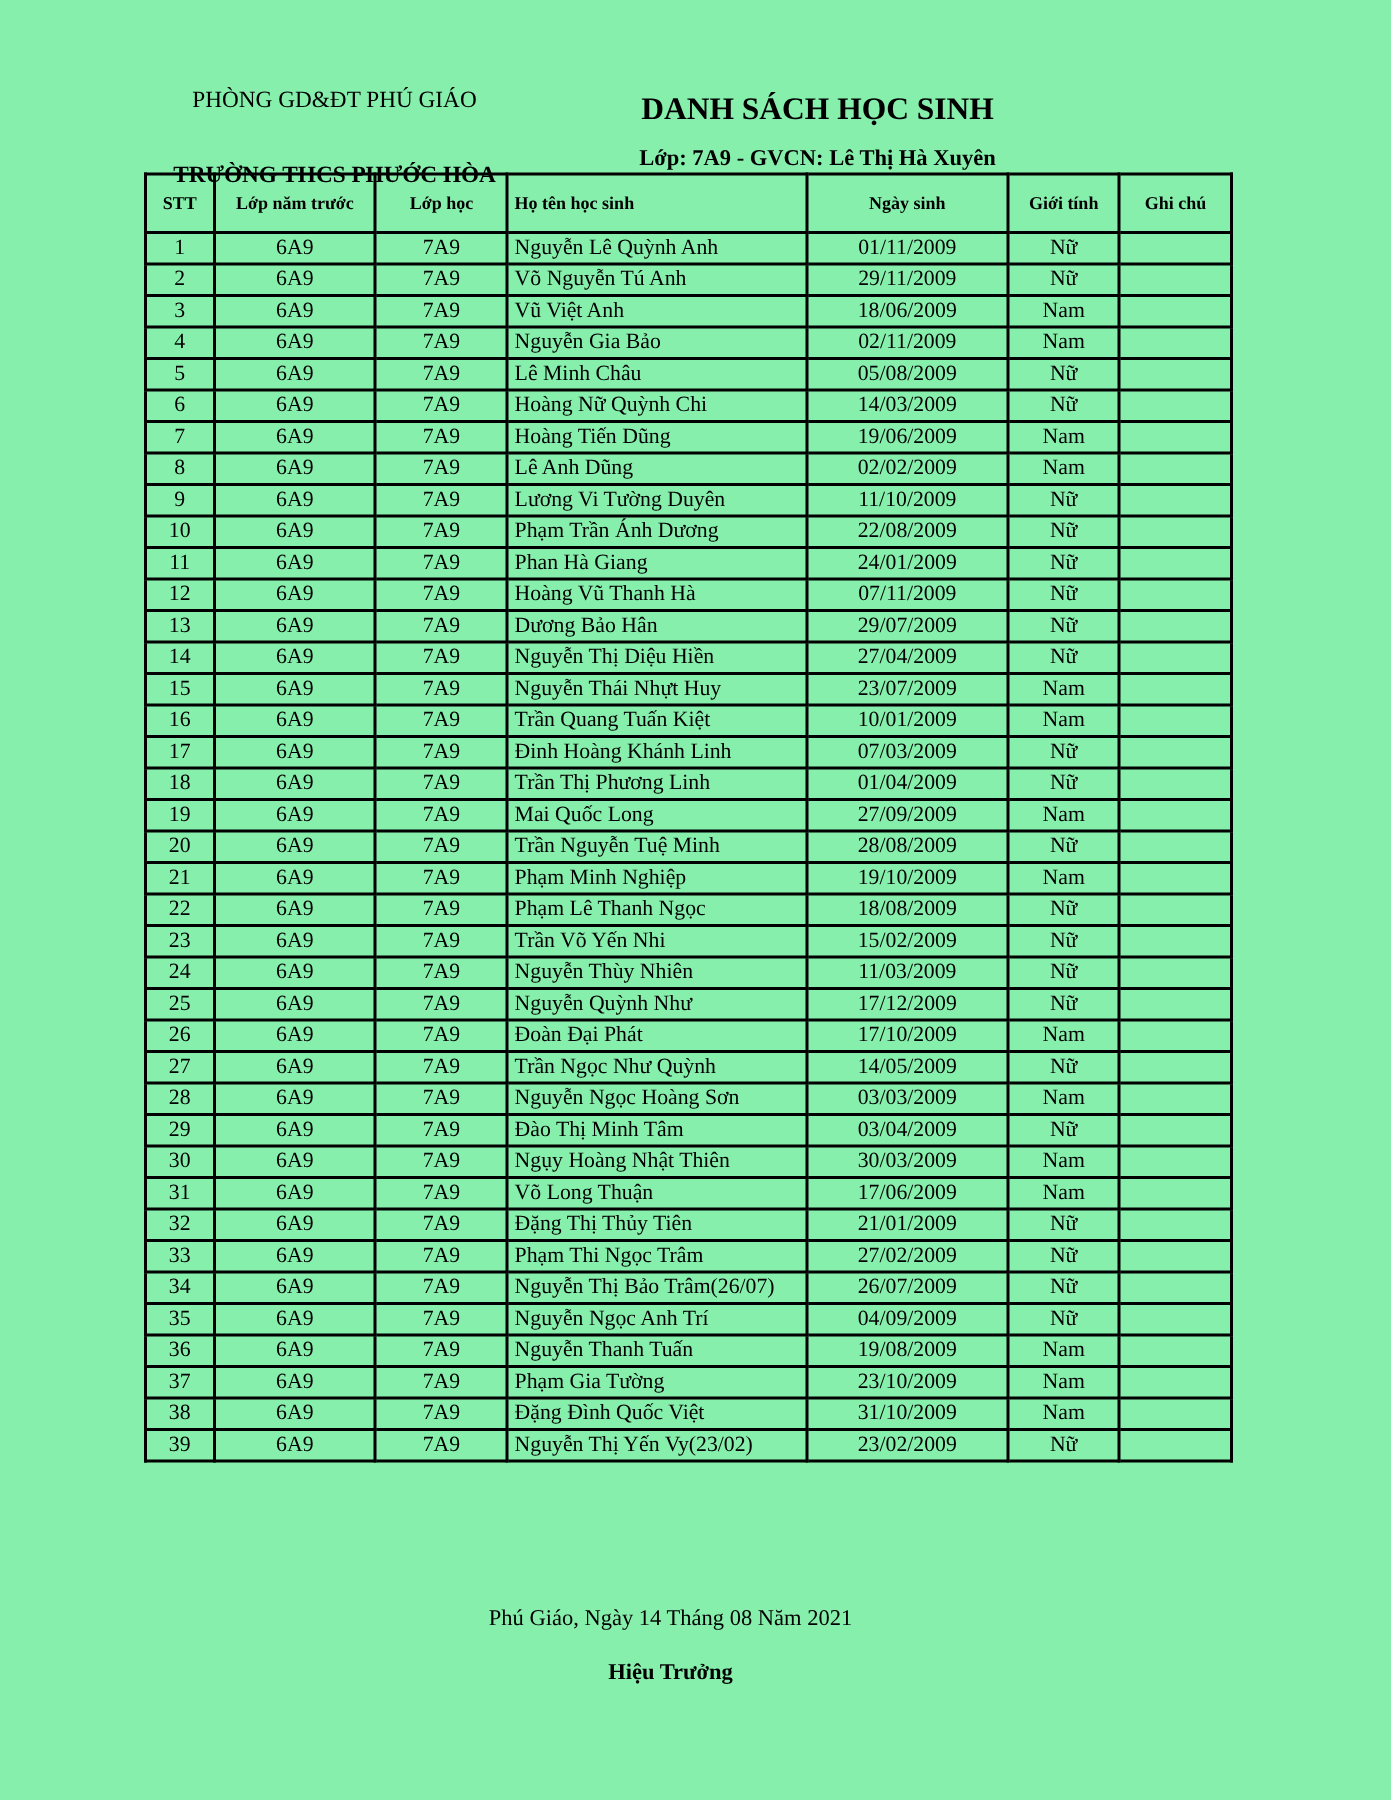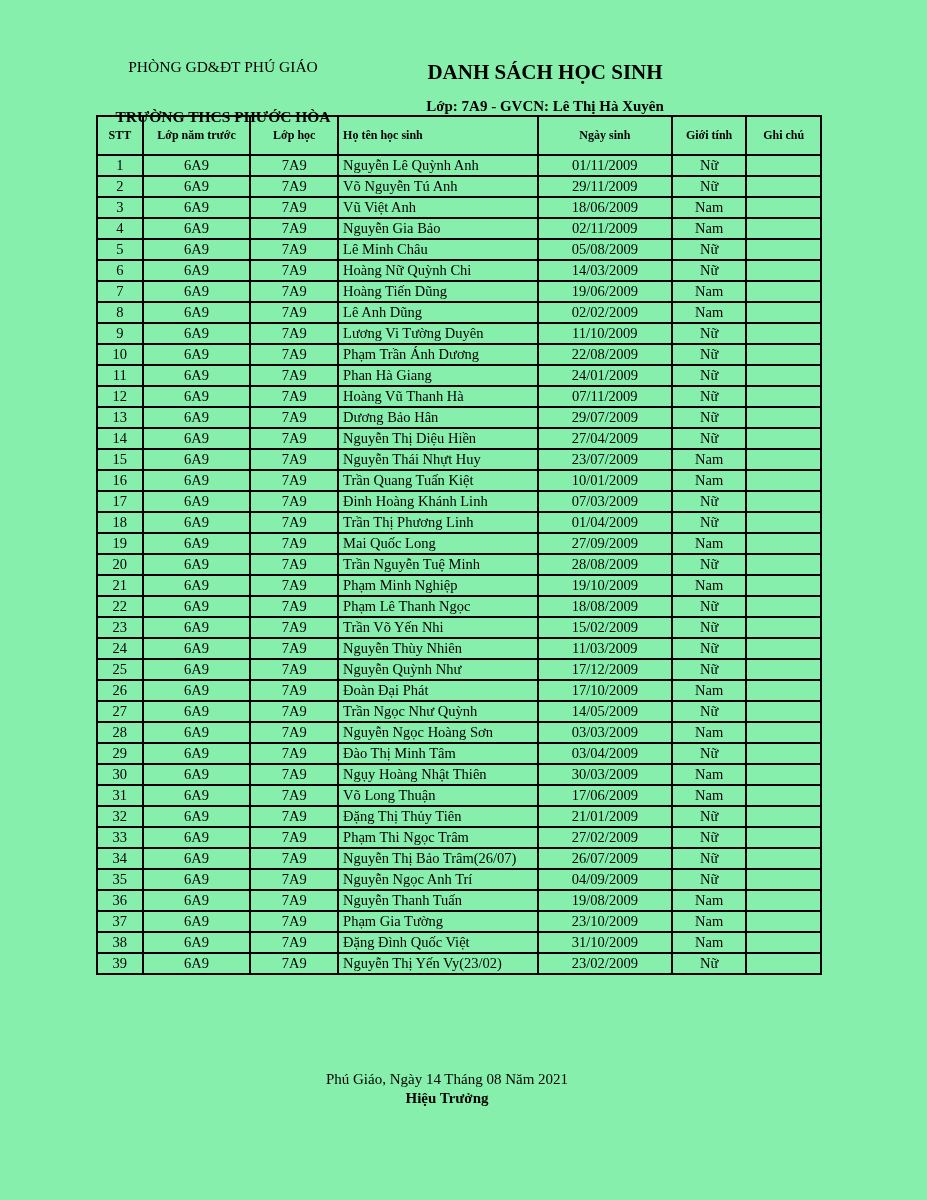--- a/index.html
+++ b/index.html
@@ -62,21 +62,21 @@
     overflow: hidden;
   }
   .student-table td.col-3 { text-align: left; padding-left: 4px; }
   .footer {
     position: absolute;
     left: 96px; top: 1071px;
     width: 702px;
     text-align: center;
   }
   .footer-date { font-size: 15px; font-weight: normal; }
-  .footer-signer { font-size: 15px; font-weight: bold; margin-top: 2px; }
+  .footer-signer { font-size: 15px; font-weight: bold; margin-top: 19px; }
 </style>
 </head>
 <body>
 
 <div class="page">
 
   <div class="header-left">
     <div class="org-line1">PHÒNG GD&amp;ĐT PHÚ GIÁO</div>
     <div class="org-line2">TRƯỜNG THCS PHƯỚC HÒA</div>
   </div>

